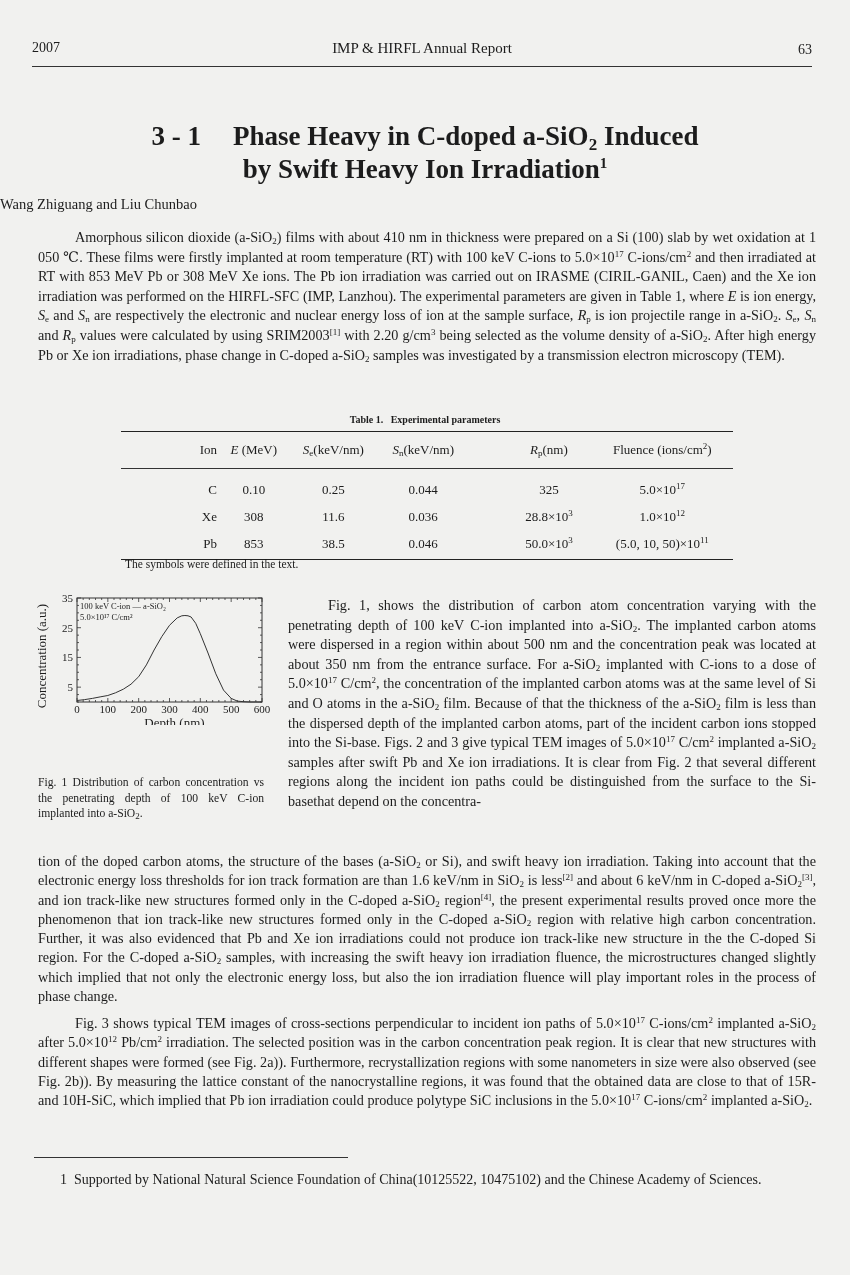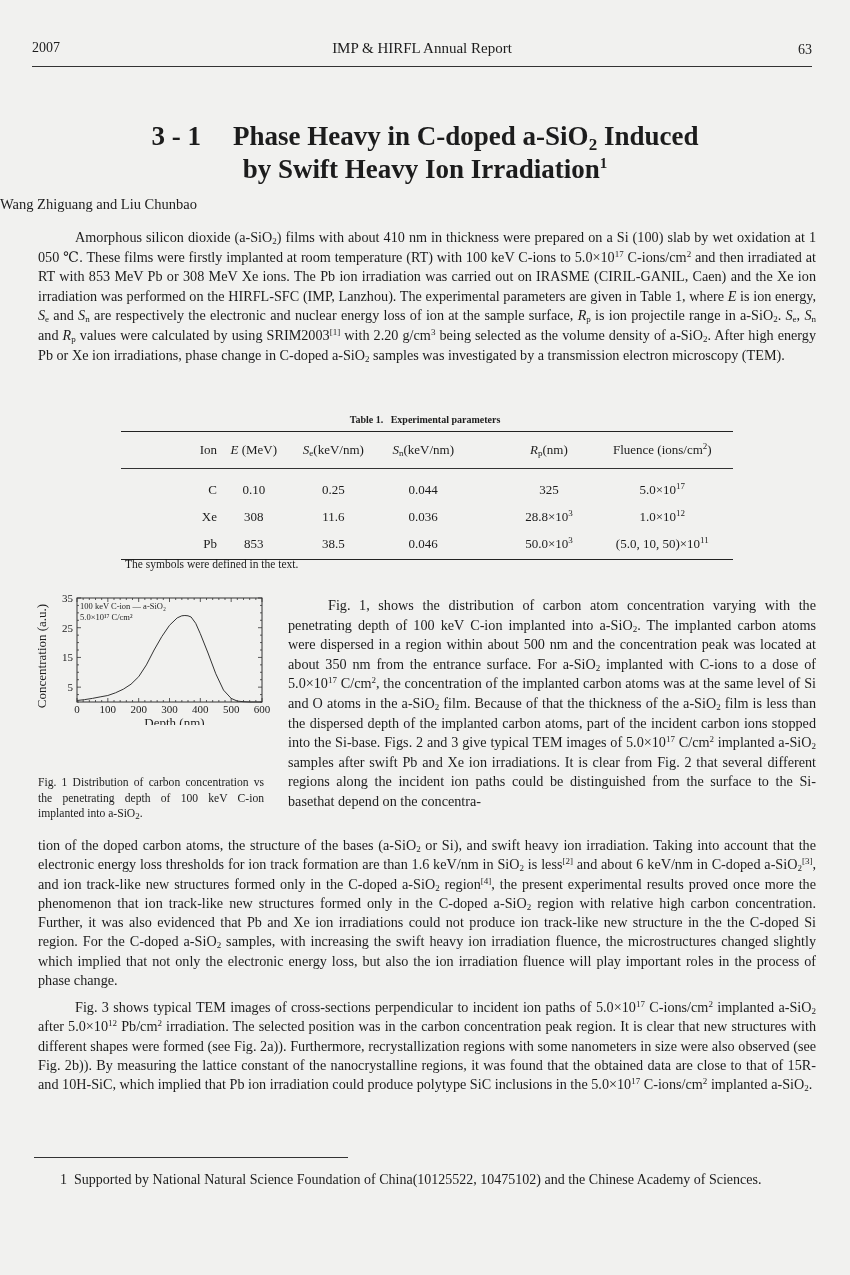--- a/index.html
+++ b/index.html
@@ -38,21 +38,21 @@
   table.params .c-ion { text-align: right; padding-left: 36px; width: 60px; }
   .tbl-note { left: 125px; top: 558px; font-size: 11.5px; }
 
   
   .fig { left: 20px; top: 590px; width: 250px; height: 135px; }
   .fig-cap { left: 38px; top: 756px; width: 226px; font-size: 11.6px; line-height: 15.5px; text-align: justify; text-align-last: left; margin-top: 19px; }
 
   .p2 { left: 288px; top: 596px; width: 528px; text-indent: 40px; }
   .p3 { left: 38px; top: 836px; width: 778px; }
   .p4 { left: 38px; top: 998px; width: 778px; text-indent: 37px; }
-  .p3, .p4 { line-height: 19.3px; }
+  .p3, .p4 { line-height: 19.3px; margin-top: 16px; }
 
   .foot-rule { left: 34px; top: 1157px; width: 314px; border-top: 1.2px solid #333; }
   .footnote { left: 60px; top: 1172px; font-size: 14px; }
 </style>
 </head>
 <body>
 
 <div class="abs run-head">
   <span class="year">2007</span>
   <span class="journal">IMP &amp; HIRFL Annual Report</span>

